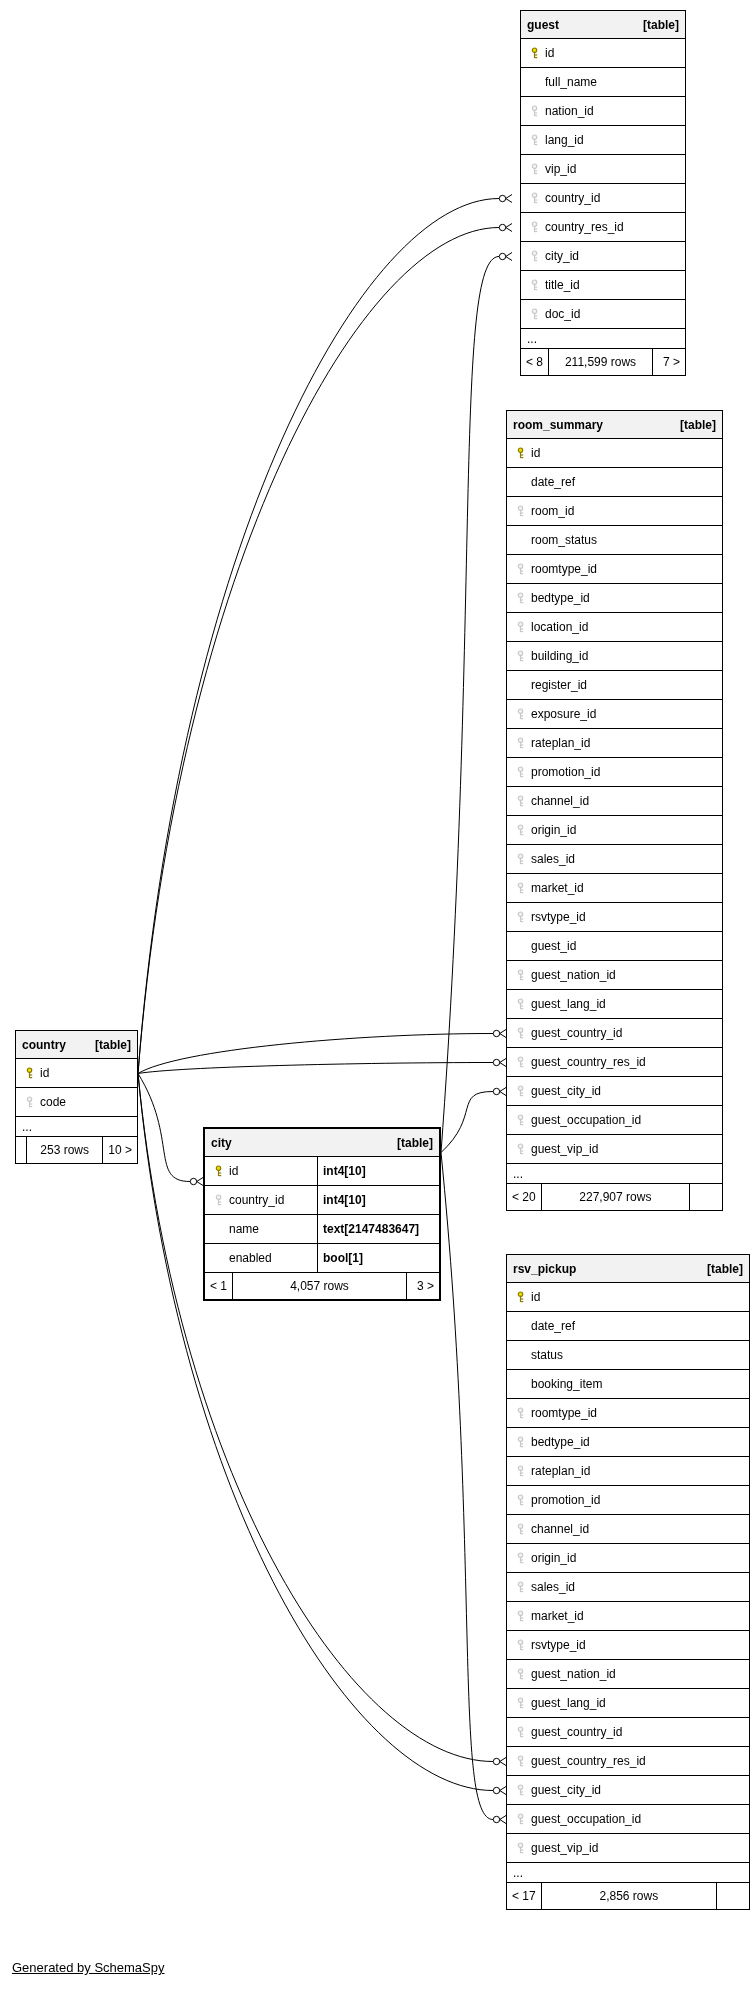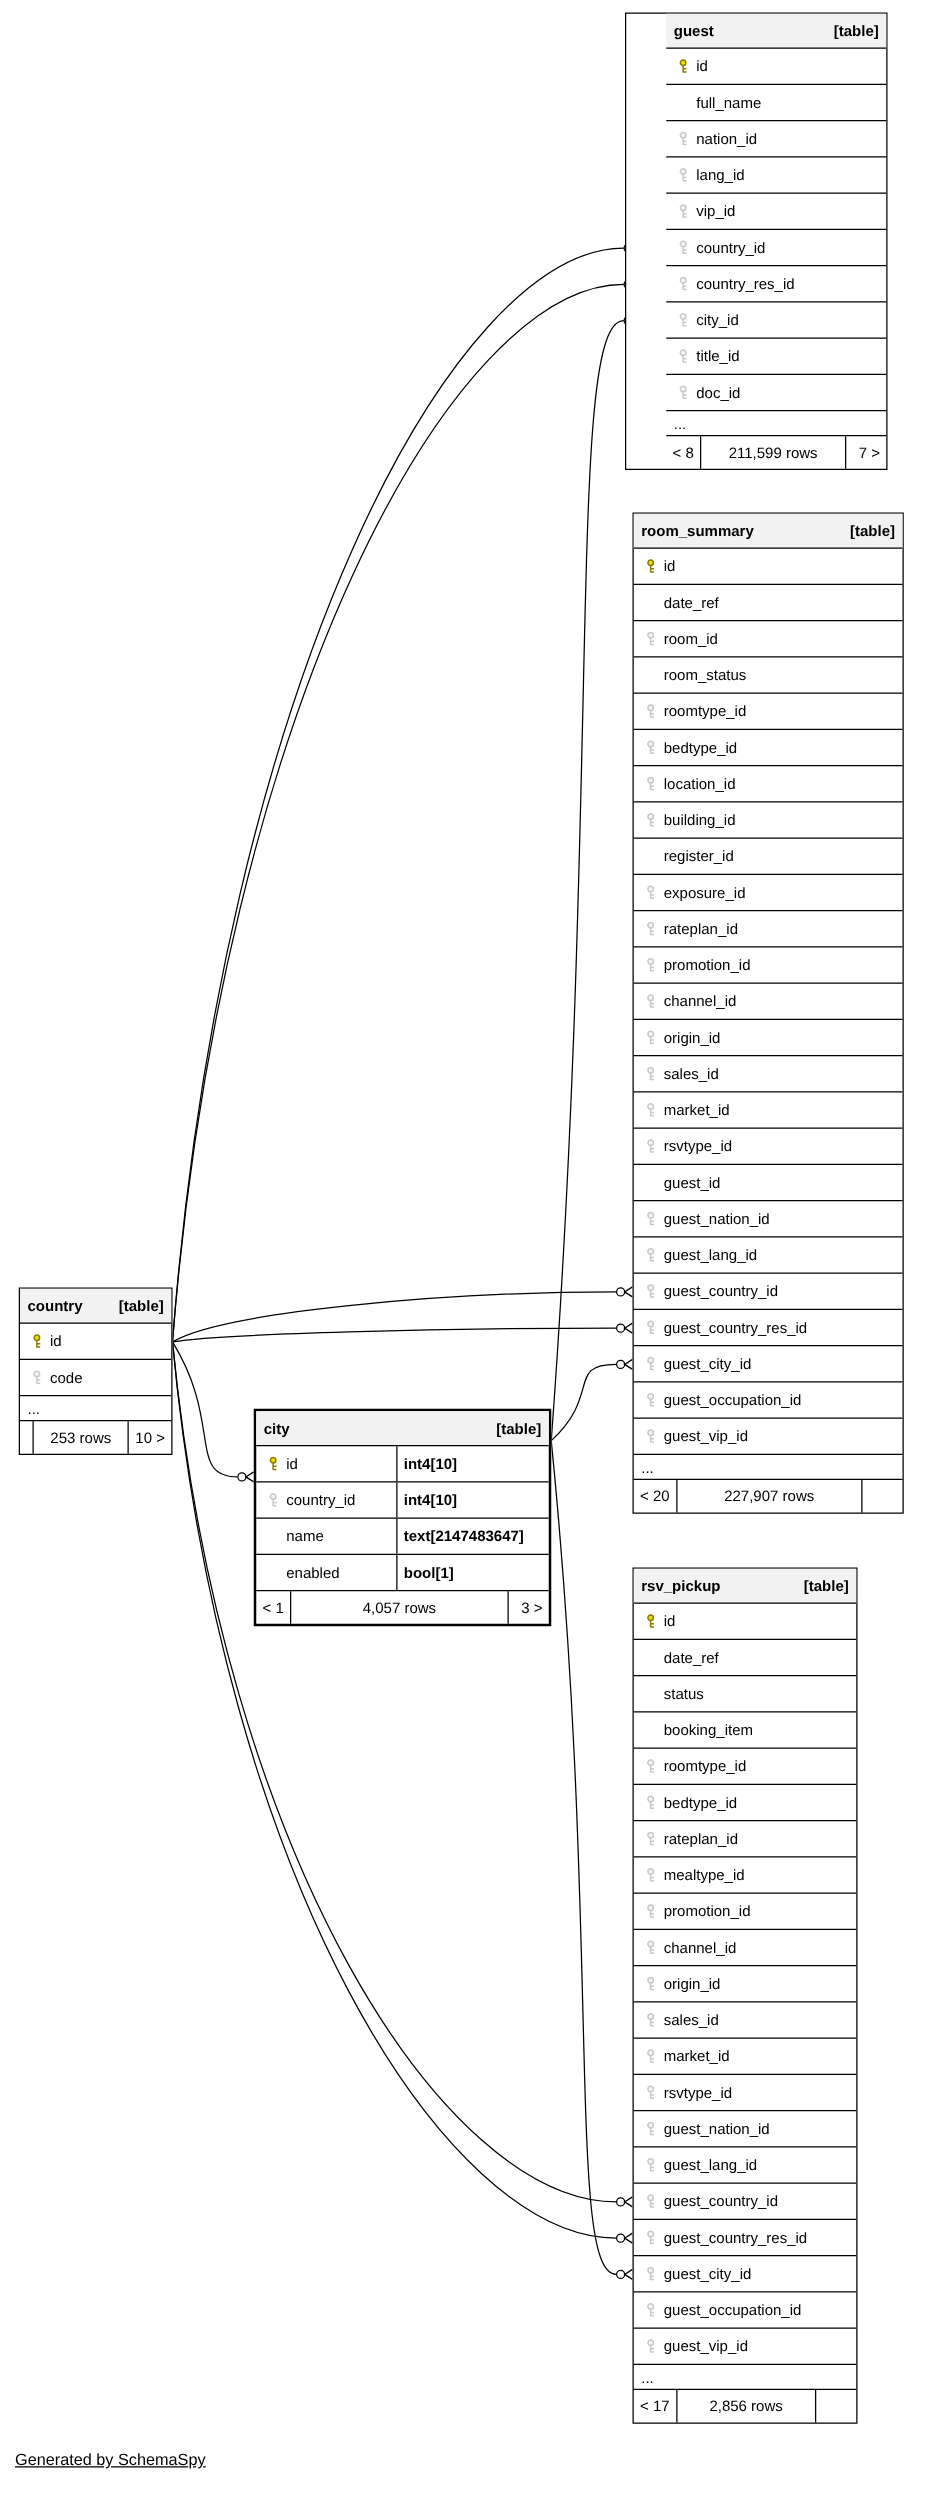--- a/index.html
+++ b/index.html
@@ -70,21 +70,21 @@
       <circle class="relc" cx="502.5" cy="256.5" r="3.2"></circle>
       <path class="rel" d="M 512 252.5 L 505.7 256.5 L 512 260.5"></path>
       <path class="rel" d="M 441 1152.5 C 481 1115.9, 453 1091.5, 493 1091.5"></path>
       <circle class="relc" cx="496.5" cy="1091.5" r="3.2"></circle>
       <path class="rel" d="M 506 1087.5 L 499.7 1091.5 L 506 1095.5"></path>
       <path class="rel" d="M 441 1152.5 C 481 1552.7, 453 1819.5, 493 1819.5"></path>
       <circle class="relc" cx="496.5" cy="1819.5" r="3.2"></circle>
       <path class="rel" d="M 506 1815.5 L 499.7 1819.5 L 506 1823.5"></path>
     </svg>
   <div id="tables">
-      <div class="db-table" id="tbl-guest" style="left: 500px; top: 10px; width: 210px; padding-left: 32px;">
+      <div class="db-table" id="tbl-guest" style="left: 520px; top: 10px; width: 166px;">
         <div class="tbl-header">
           <span class="tname">guest</span>
           <span class="type-label">[table]</span>
         </div>
         <div class="col-row">
           <span class="key-cell">
             <span class="key-icon pk">
               <svg width="11" height="12" viewBox="0 0 11 12">
                 <circle cx="5.5" cy="3.2" r="2.2"></circle>
                 <line x1="5.5" y1="5.4" x2="5.5" y2="11"></line>
@@ -591,21 +591,21 @@
           <span class="key-cell"></span>
           <span class="col-name">enabled</span>
           <span class="col-type">bool[1]</span>
         </div>
         <div class="tbl-footer">
           <span class="cell left">&lt; 1</span>
           <span class="cell mid">4,057 rows</span>
           <span class="cell right">3 &gt;</span>
         </div>
       </div>
-      <div class="db-table" id="tbl-rsv_pickup" style="left: 506px; top: 1254px; width: 180px;">
+      <div class="db-table" id="tbl-rsv_pickup" style="left: 506px; top: 1254px; width: 244px;">
         <div class="tbl-header">
           <span class="tname">rsv_pickup</span>
           <span class="type-label">[table]</span>
         </div>
         <div class="col-row">
           <span class="key-cell">
             <span class="key-icon pk">
               <svg width="11" height="12" viewBox="0 0 11 12">
                 <circle cx="5.5" cy="3.2" r="2.2"></circle>
                 <line x1="5.5" y1="5.4" x2="5.5" y2="11"></line>
@@ -659,33 +659,20 @@
             <span class="key-icon fk">
               <svg width="11" height="12" viewBox="0 0 11 12">
                 <circle cx="5.5" cy="3.2" r="2.2"></circle>
                 <line x1="5.5" y1="5.4" x2="5.5" y2="11"></line>
                 <line x1="5.5" y1="8" x2="8.2" y2="8"></line>
                 <line x1="5.5" y1="10.6" x2="8.2" y2="10.6"></line>
               </svg>
             </span>
           </span>
           <span class="col-name">rateplan_id</span>
-        </div>
-        <div class="col-row">
-          <span class="key-cell">
-            <span class="key-icon fk">
-              <svg width="11" height="12" viewBox="0 0 11 12">
-                <circle cx="5.5" cy="3.2" r="2.2"></circle>
-                <line x1="5.5" y1="5.4" x2="5.5" y2="11"></line>
-                <line x1="5.5" y1="8" x2="8.2" y2="8"></line>
-                <line x1="5.5" y1="10.6" x2="8.2" y2="10.6"></line>
-              </svg>
-            </span>
-          </span>
-          <span class="col-name">mealtype_id</span>
         </div>
         <div class="col-row">
           <span class="key-cell">
             <span class="key-icon fk">
               <svg width="11" height="12" viewBox="0 0 11 12">
                 <circle cx="5.5" cy="3.2" r="2.2"></circle>
                 <line x1="5.5" y1="5.4" x2="5.5" y2="11"></line>
                 <line x1="5.5" y1="8" x2="8.2" y2="8"></line>
                 <line x1="5.5" y1="10.6" x2="8.2" y2="10.6"></line>
               </svg>

